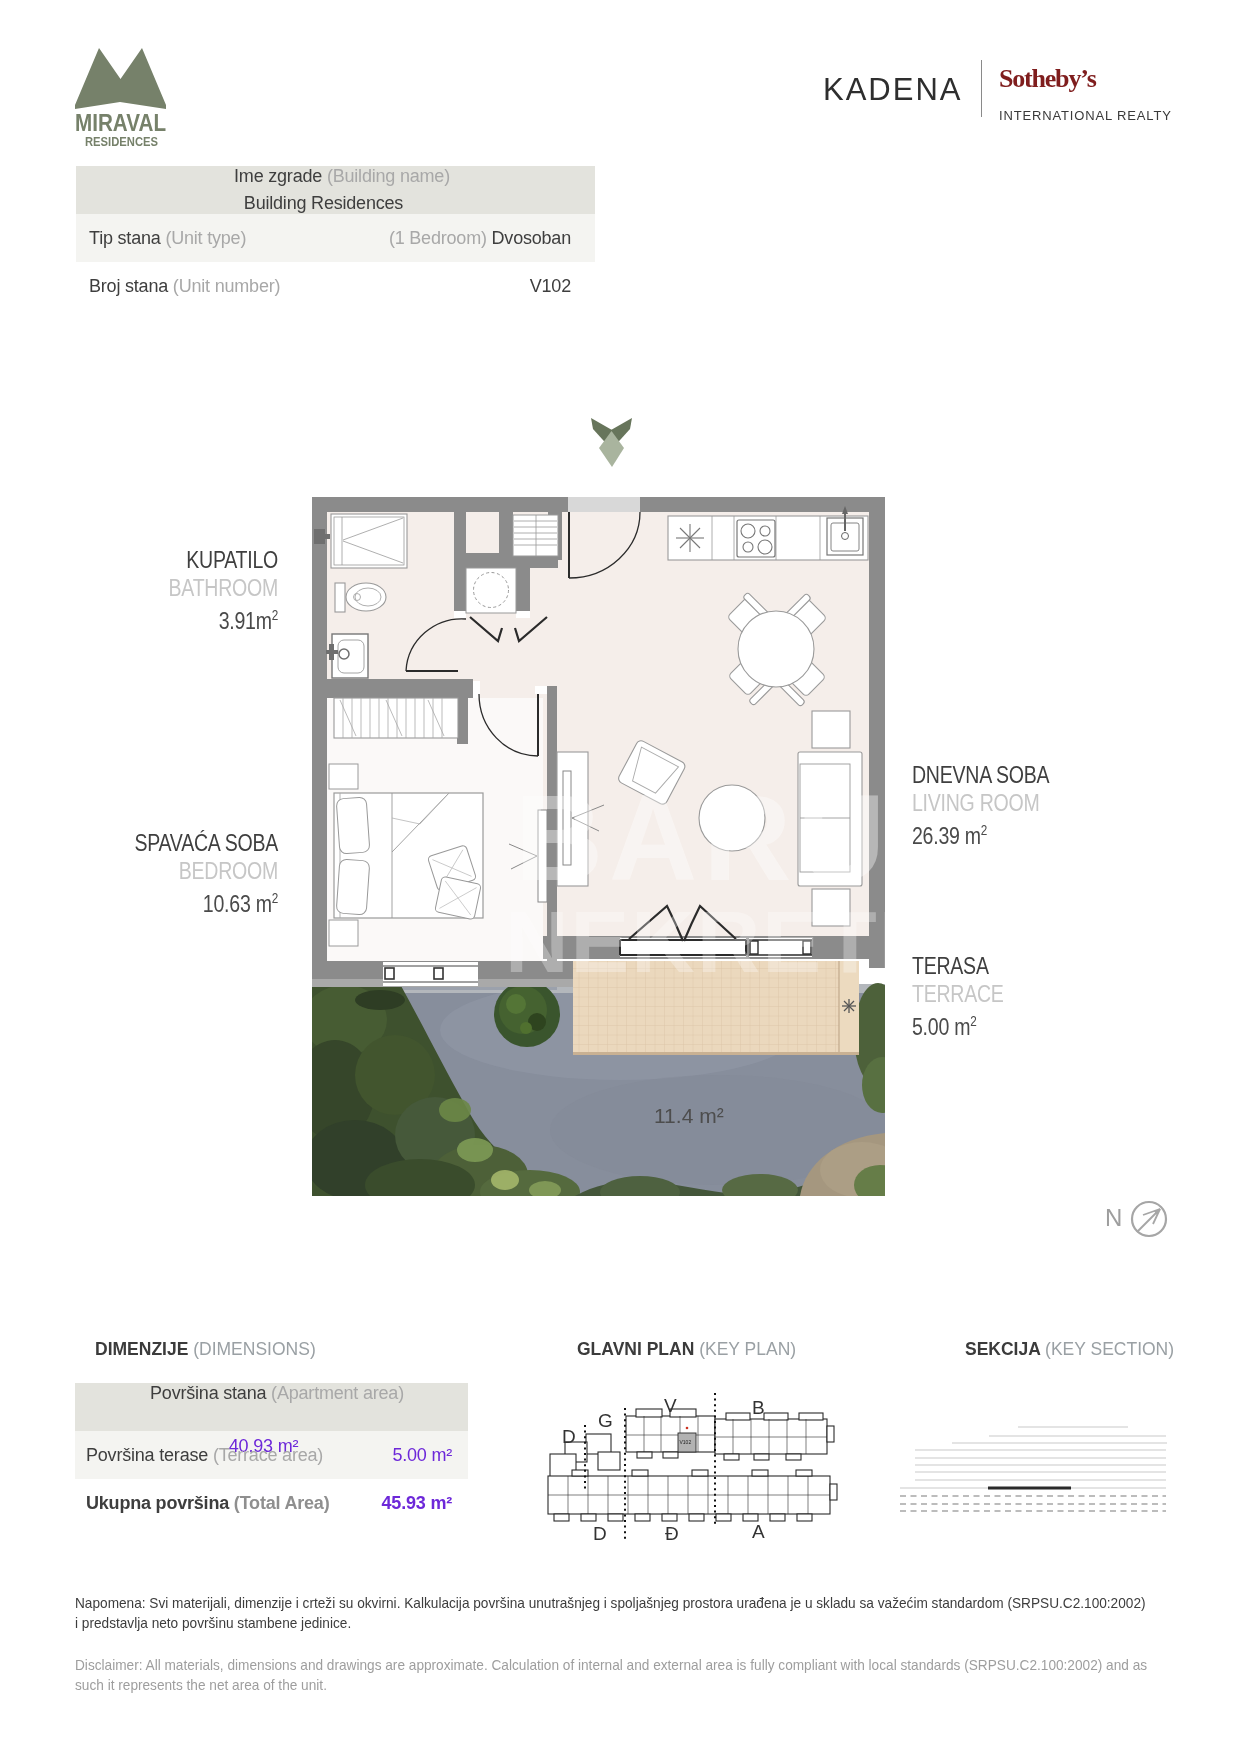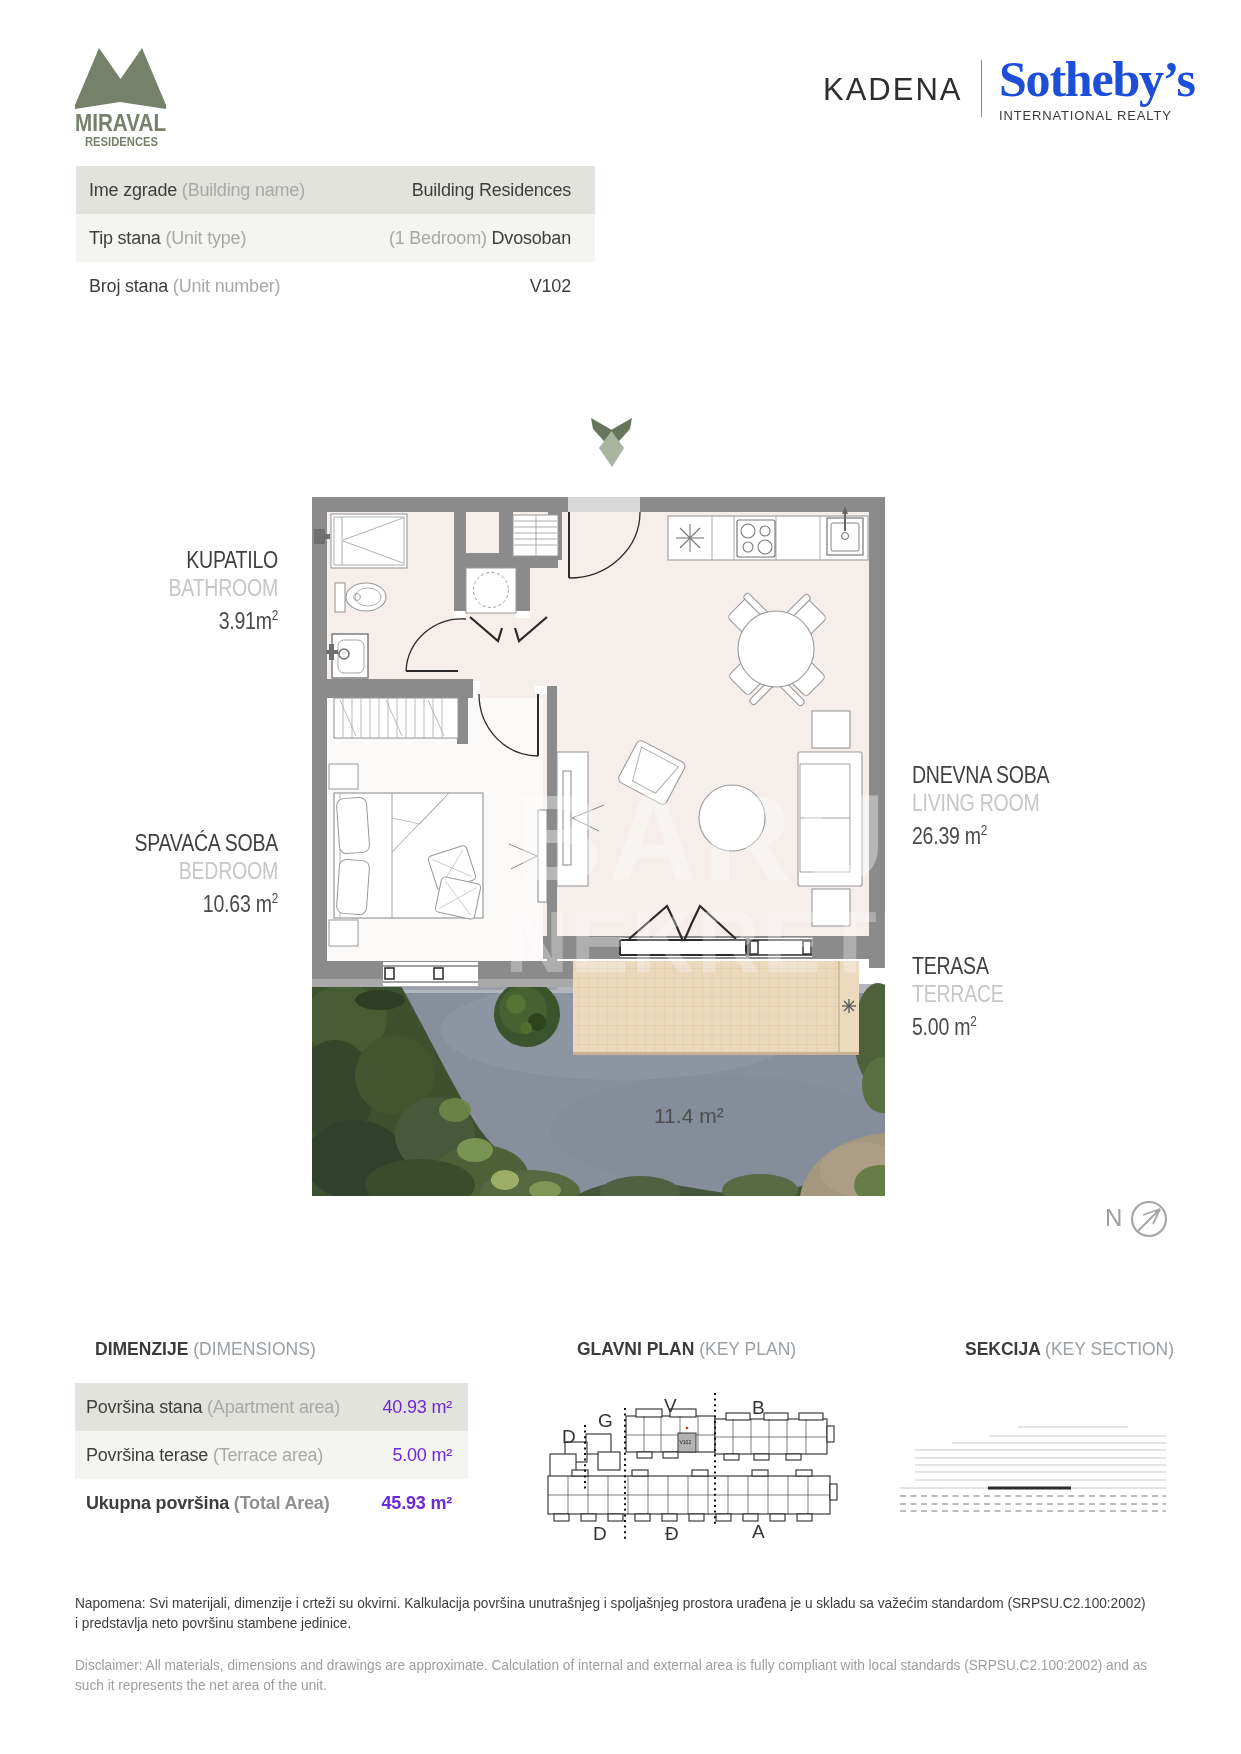--- a/index.html
+++ b/index.html
@@ -5,21 +5,21 @@
   html,body{margin:0;padding:0;}
   body{width:1241px;height:1754px;background:#ffffff;position:relative;
        font-family:"Liberation Sans",sans-serif;overflow:hidden;}
   .abs{position:absolute;}
   .gy{color:#a8a8a8;}
   
   .itable{left:76px;top:166px;width:519px;}
   .itable .row{height:48px;display:flex;align-items:center;font-size:18px;letter-spacing:-0.2px;}
   .itable .row .lbl{padding-left:13px;flex:1;white-space:nowrap;color:#3e3e3e;}
   .itable .row .val{padding-right:24px;text-align:right;white-space:nowrap;color:#3e3e3e;}
-  .r1{background:#e3e3dd;}
+  .r1{background:#e3e3dd;flex-direction:column;}
   .r2{background:#f4f4f1;}
   
   .roomlbl{line-height:28px;font-size:23px;letter-spacing:-0.3px;}
   .rl-r{transform:scaleX(0.85);transform-origin:100% 50%;}
   .rl-l{transform:scaleX(0.85);transform-origin:0 50%;}
   .roomlbl .nm{color:#3f3f3f;}
   .roomlbl .en{color:#c6c6c6;}
   .roomlbl .ar{color:#4a4a4a;}
   sup{font-size:60%;}
   
@@ -39,21 +39,21 @@
   <path d="M7,57 L31,0 L52.5,31 L74,0 L98,57 L98,61 L52,54 L7,61 Z" fill="#76816a"></path>
   <text x="7" y="83" font-size="23" font-weight="bold" fill="#76816a" textLength="91" lengthAdjust="spacingAndGlyphs" font-family="Liberation Sans,sans-serif">MIRAVAL</text>
   <text x="17" y="98" font-size="13" font-weight="bold" fill="#76816a" textLength="73" lengthAdjust="spacingAndGlyphs" font-family="Liberation Sans,sans-serif">RESIDENCES</text>
 </svg>
 
 <div class="abs" style="left:823px;top:72px;width:150px;">
   <span style="font-size:31px;color:#2e2e2e;letter-spacing:2px;font-weight:400;">KADENA</span>
 </div>
 <div class="abs" style="left:981px;top:60px;width:1px;height:57px;background:#8a8a8a;"></div>
 <div class="abs" style="left:999px;top:58px;width:200px;">
-  <div style="font-family:'Liberation Serif',serif;font-size:50px;color:#1d4ed8;font-weight:bold;letter-spacing:-1.2px;line-height:42px;">Sotheby’s</div>
+  <div style="font-family:'Liberation Serif',serif;font-size:26px;color:#7f1d1d;font-weight:bold;letter-spacing:-1.2px;line-height:42px;">Sotheby’s</div>
   <div style="font-size:13px;color:#3a3a3a;letter-spacing:0.85px;margin-top:8px;">INTERNATIONAL REALTY</div>
 </div>
 
 <div class="abs itable">
   <div class="row r1">
       <span class="lbl">Ime zgrade <span class="gy">(Building name)</span></span>
       <span class="val">Building Residences</span>
     </div>
   <div class="row r2">
       <span class="lbl">Tip stana <span class="gy">(Unit type)</span></span>

